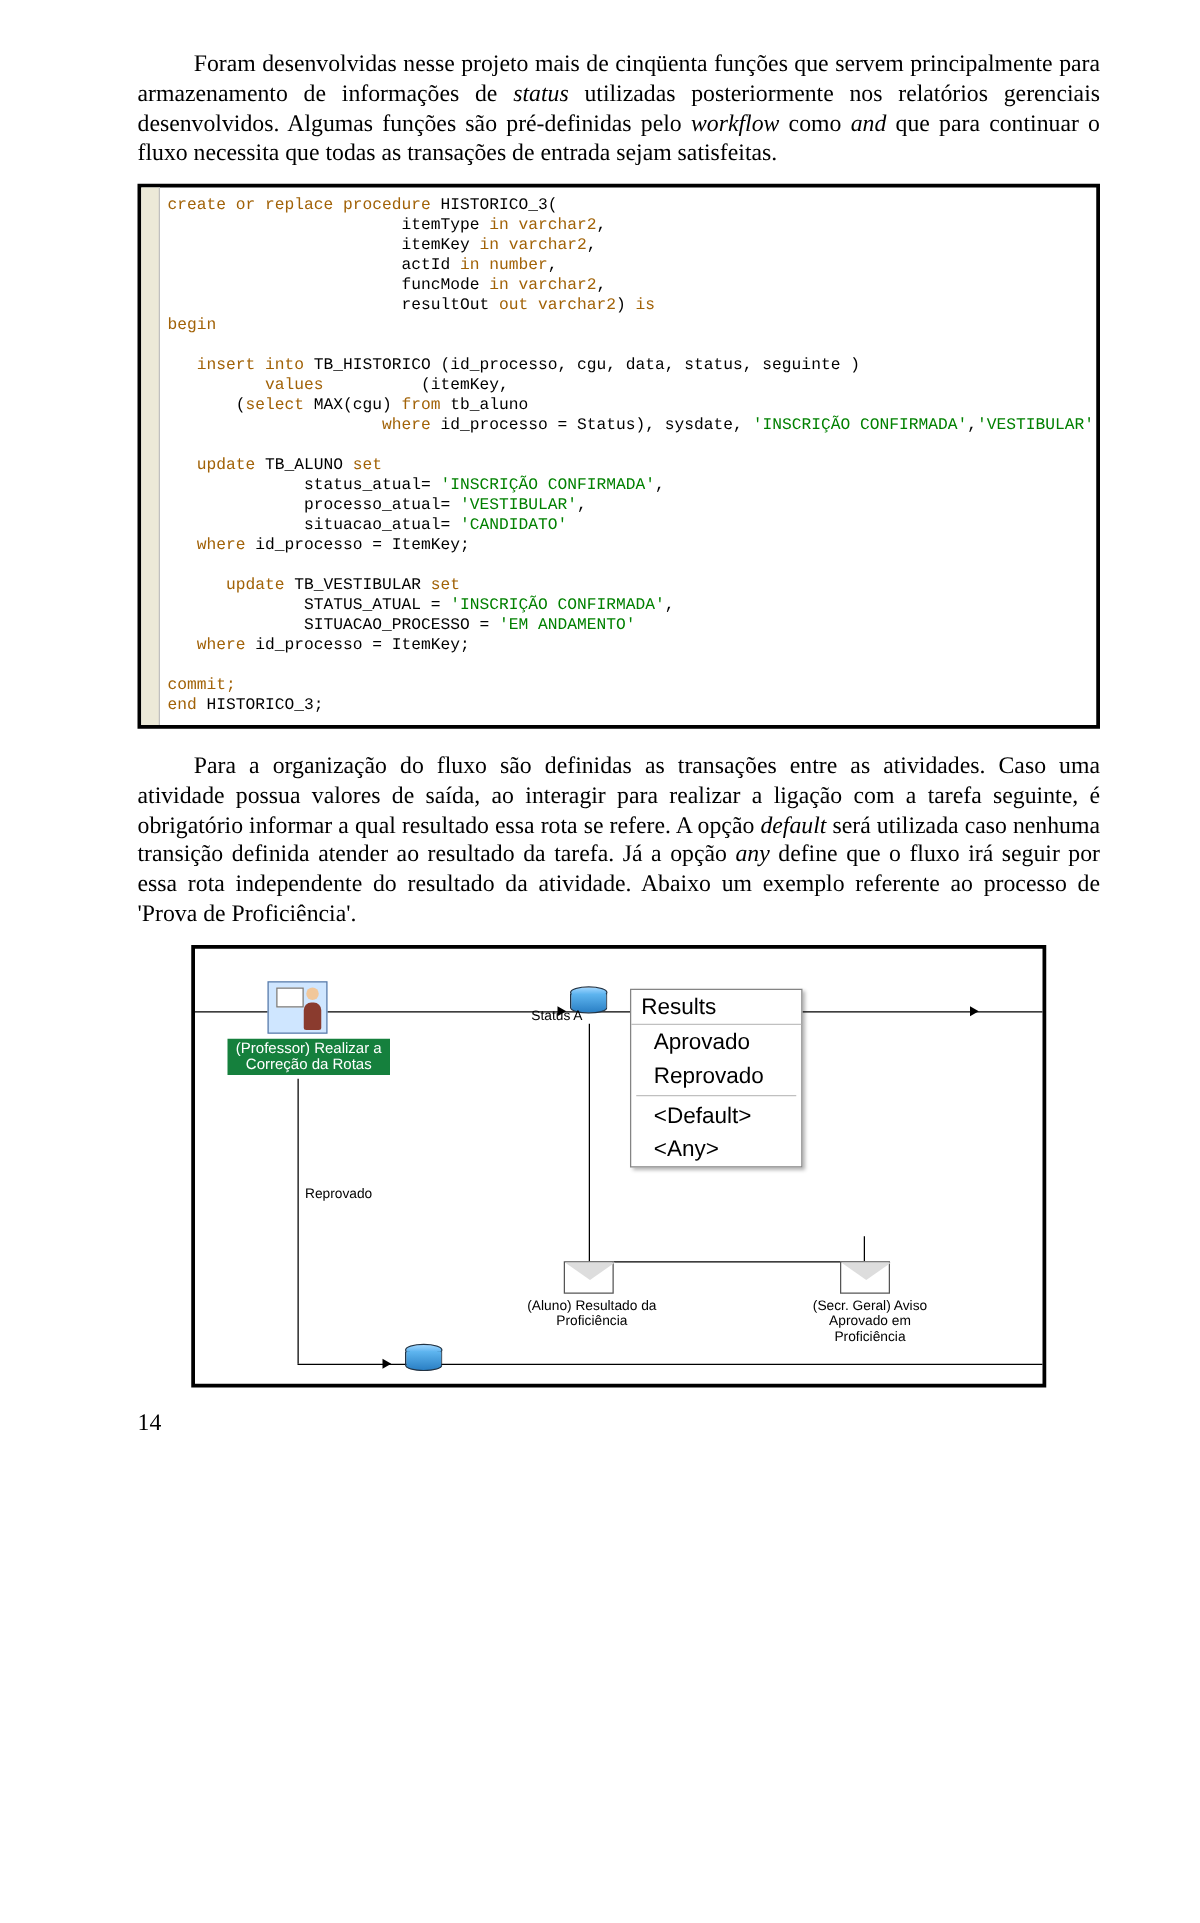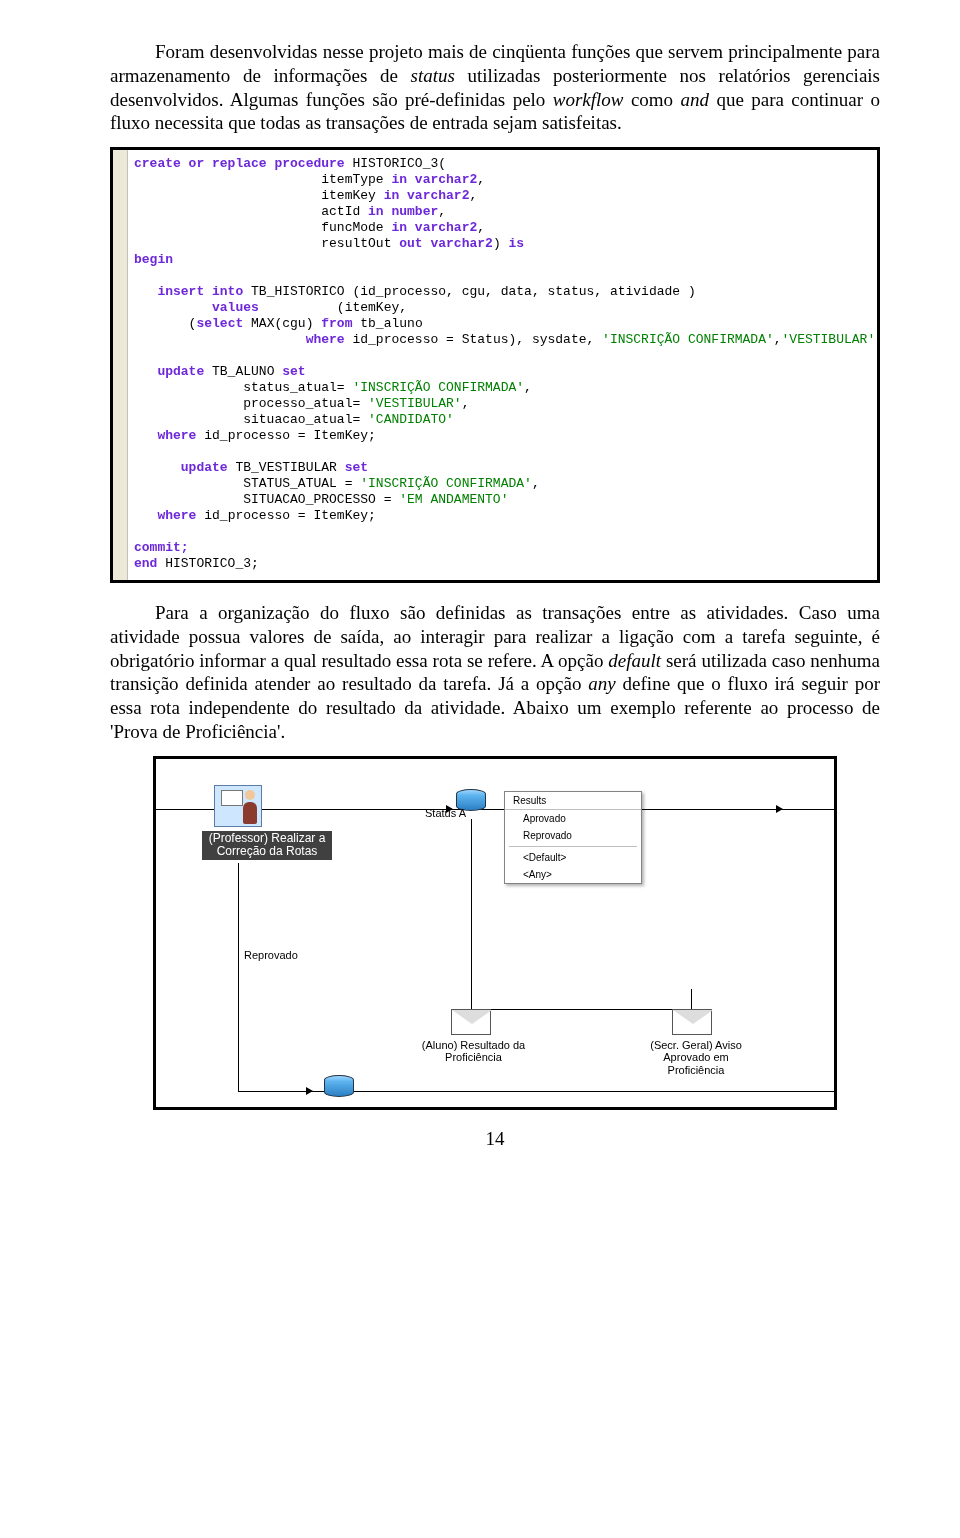--- a/index.html
+++ b/index.html
@@ -40,21 +40,21 @@
   }
   .code-body {
     flex: 1;
     padding: 6px 6px 8px 6px;
     font-family: "Courier New", monospace;
     font-size: 13px;
     line-height: 16px;
     white-space: pre;
     overflow: hidden;
   }
-  .kw { color: #6d28d9; font-weight: bold; }
+  .kw { color: #a16207; font-weight: normal; }
   .str { color: #008000; }
   .caption {
     text-align: center;
     font-family: Arial, Helvetica, sans-serif;
     font-weight: bold;
     font-size: 16px;
     margin: 10px 0 20px 0;
   }
   .flow-frame {
     border: 3px solid #000;
@@ -77,27 +77,26 @@
     border-left: 7px solid #000;
   }
   .node-label {
     position: absolute;
     font-size: 11px;
     text-align: center;
     line-height: 1.15;
   }
   .sel-label {
     position: absolute;
-    background: #404040;
+    background: #15803d;
     color: #fff;
     padding: 1px 2px;
     font-size: 12px;
     line-height: 1.15;
     text-align: center;
-    margin-left: 20px;
   }
   .db-icon {
     position: absolute;
     width: 30px;
   }
   .db-top {
     width: 30px; height: 10px; border-radius: 50%;
     background: linear-gradient(#9fd6ff,#3fa4e8);
     border: 1px solid #234;
   }
@@ -140,35 +139,34 @@
   }
   .prof-icon .head {
     position: absolute; right: 6px; top: 4px; width: 10px; height: 10px;
     background: #f1c79a; border-radius: 50%;
   }
   .menu {
     position: absolute;
     background: #fff;
     border: 1px solid #848484;
     box-shadow: 2px 2px 3px rgba(0,0,0,0.3);
-    font-size: 10px;
+    font-size: 18px;
     width: 138px;
   }
   .menu .hdr {
     padding: 3px 8px;
     border-bottom: 1px solid #c0c0c0;
   }
   .menu .item {
     padding: 3px 8px 3px 18px;
   }
   .menu .sep {
     height: 1px; background: #c0c0c0; margin: 2px 4px;
   }
   .pagenum {
-    text-align: center;
     font-size: 19px;
     margin-top: 10px;
   }
 </style>
 </head>
 <body>
 
 <div class="page">
 
   <p class="para">
@@ -179,21 +177,21 @@
     <div class="code-gutter">
       <div class="gutter"></div>
       <div class="code-body"><span class="kw">create or replace procedure</span><span> HISTORICO_3(</span>
 <span>                        itemType </span><span class="kw">in varchar2</span><span>,</span>
 <span>                        itemKey </span><span class="kw">in varchar2</span><span>,</span>
 <span>                        actId </span><span class="kw">in number</span><span>,</span>
 <span>                        funcMode </span><span class="kw">in varchar2</span><span>,</span>
 <span>                        resultOut </span><span class="kw">out varchar2</span><span>) </span><span class="kw">is</span>
 <span class="kw">begin</span>
 <span></span>
-<span>   </span><span class="kw">insert into</span><span> TB_HISTORICO (id_processo, cgu, data, status, atividade )</span>
+<span>   </span><span class="kw">insert into</span><span> TB_HISTORICO (id_processo, cgu, data, status, seguinte )</span>
 <span>          </span><span class="kw">values</span><span>          (itemKey,</span>
 <span>       (</span><span class="kw">select</span><span> MAX(cgu) </span><span class="kw">from</span><span> tb_aluno</span>
 <span>                      </span><span class="kw">where</span><span> id_processo = Status), sysdate, </span><span class="str">'INSCRIÇÃO CONFIRMADA'</span><span>,</span><span class="str">'VESTIBULAR'</span>
 <span></span>
 <span>   </span><span class="kw">update</span><span> TB_ALUNO </span><span class="kw">set</span>
 <span>              status_atual= </span><span class="str">'INSCRIÇÃO CONFIRMADA'</span><span>,</span>
 <span>              processo_atual= </span><span class="str">'VESTIBULAR'</span><span>,</span>
 <span>              situacao_atual= </span><span class="str">'CANDIDATO'</span>
 <span>   </span><span class="kw">where</span><span> id_processo = ItemKey;</span>
 <span></span>

